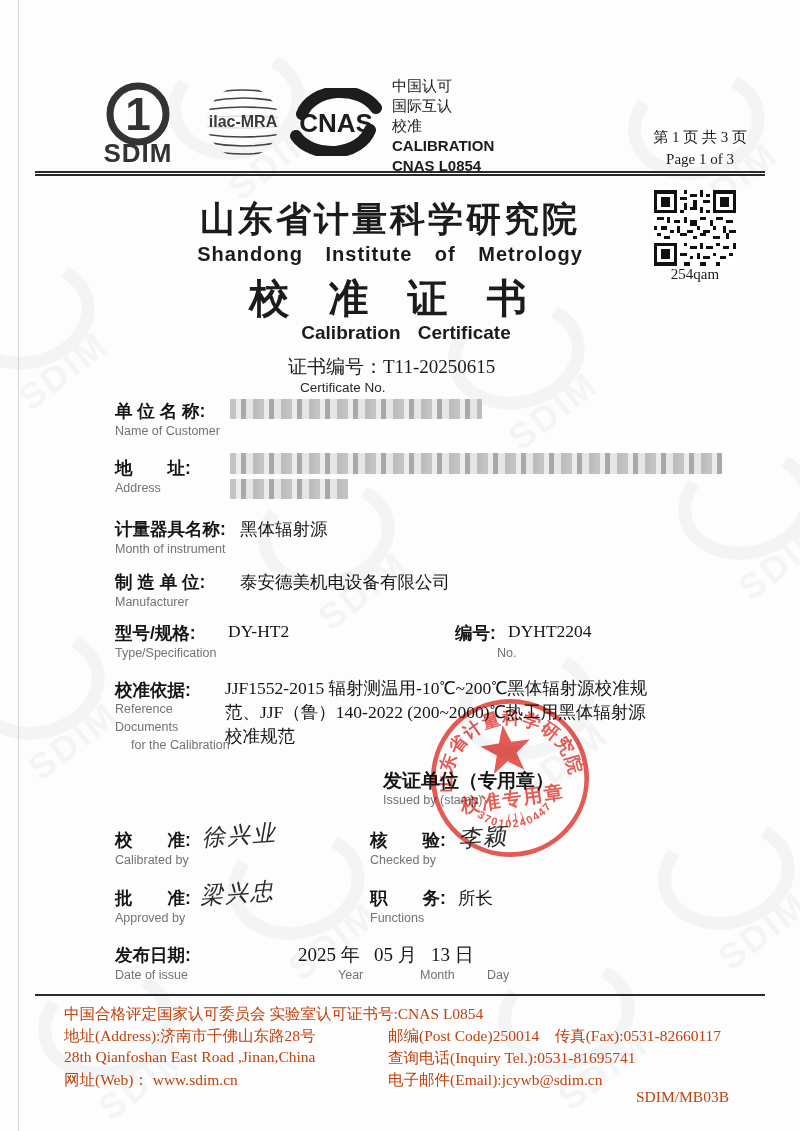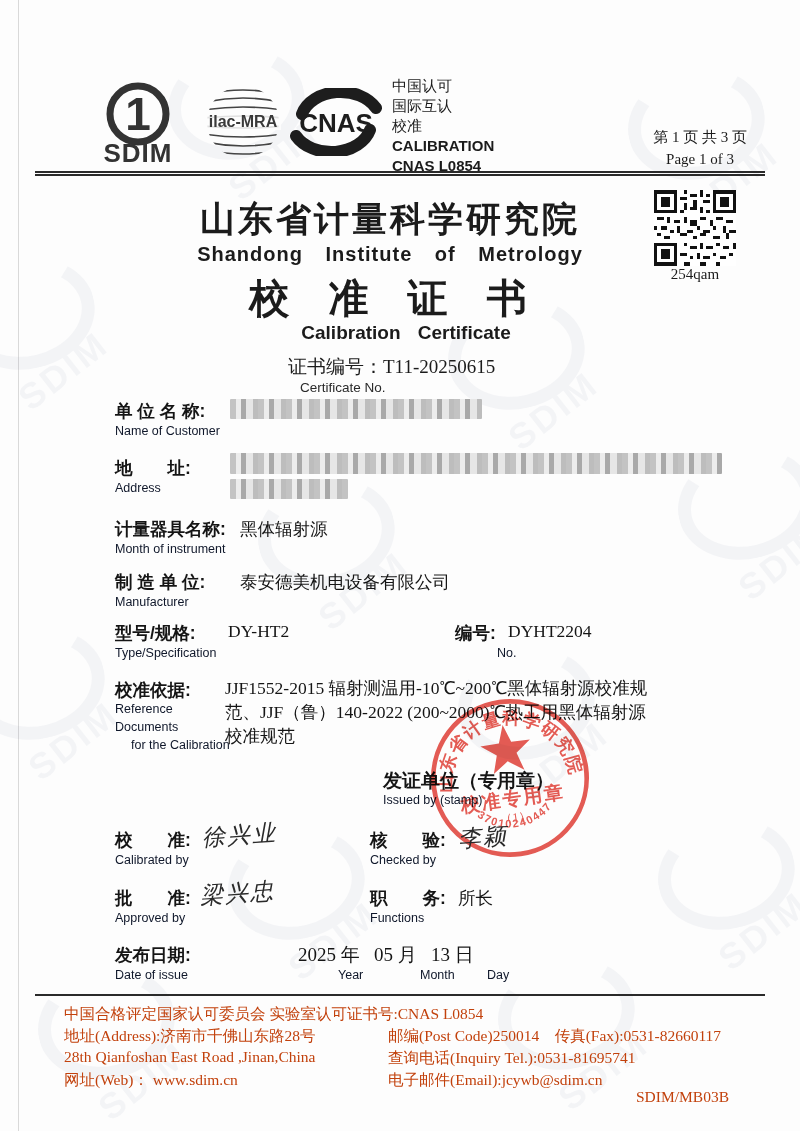--- a/index.html
+++ b/index.html
@@ -23,21 +23,21 @@
   
   .t-cn { font-size:35px; font-weight:bold; letter-spacing:3px; font-family:"Liberation Serif", serif; }
   .t-en { font-family:"Liberation Sans", sans-serif; font-size:20px; font-weight:bold; word-spacing:16px; letter-spacing:1px; }
   .c-cn { font-size:40px; font-weight:bold; letter-spacing:14px; font-family:"Liberation Sans", sans-serif; }
   .c-en { font-family:"Liberation Sans", sans-serif; font-size:19px; font-weight:bold; word-spacing:12px; }
   .certno { font-size:19px; }
   .certno-en { font-family:"Liberation Sans", sans-serif; font-size:13.5px; color:#2a2a2a; }
 
   
   .lbl { font-size:17.5px; font-weight:bold; font-family:"Liberation Sans", sans-serif; color:#151515; white-space:pre; }
-  .sub { font-family:"Liberation Sans", sans-serif; font-size:12.5px; color:#0f172a; }
+  .sub { font-family:"Liberation Sans", sans-serif; font-size:12.5px; color:#737373; }
   .val { font-size:17.5px; font-family:"Liberation Serif", serif; color:#151515; }
   .redact { background:
       repeating-linear-gradient(90deg,#c3c3c3 0 6px,#ececec 6px 11px,#a9a9a9 11px 16px,#e6e6e6 16px 23px,#bdbdbd 23px 28px),
       repeating-linear-gradient(0deg,rgba(255,255,255,.55) 0 5px,rgba(90,90,90,.25) 5px 10px);
       filter:blur(.6px); border-radius:1px; }
   .sig { font-size:23px; font-style:italic; font-family:"DejaVu Serif", serif; color:#2a2a2a; transform:rotate(-4deg); letter-spacing:2px; }
 
   
   .seal { position:absolute; left:426px; top:694px; width:168px; height:168px; opacity:.88; mix-blend-mode:multiply; transform:rotate(-8deg); }
 

